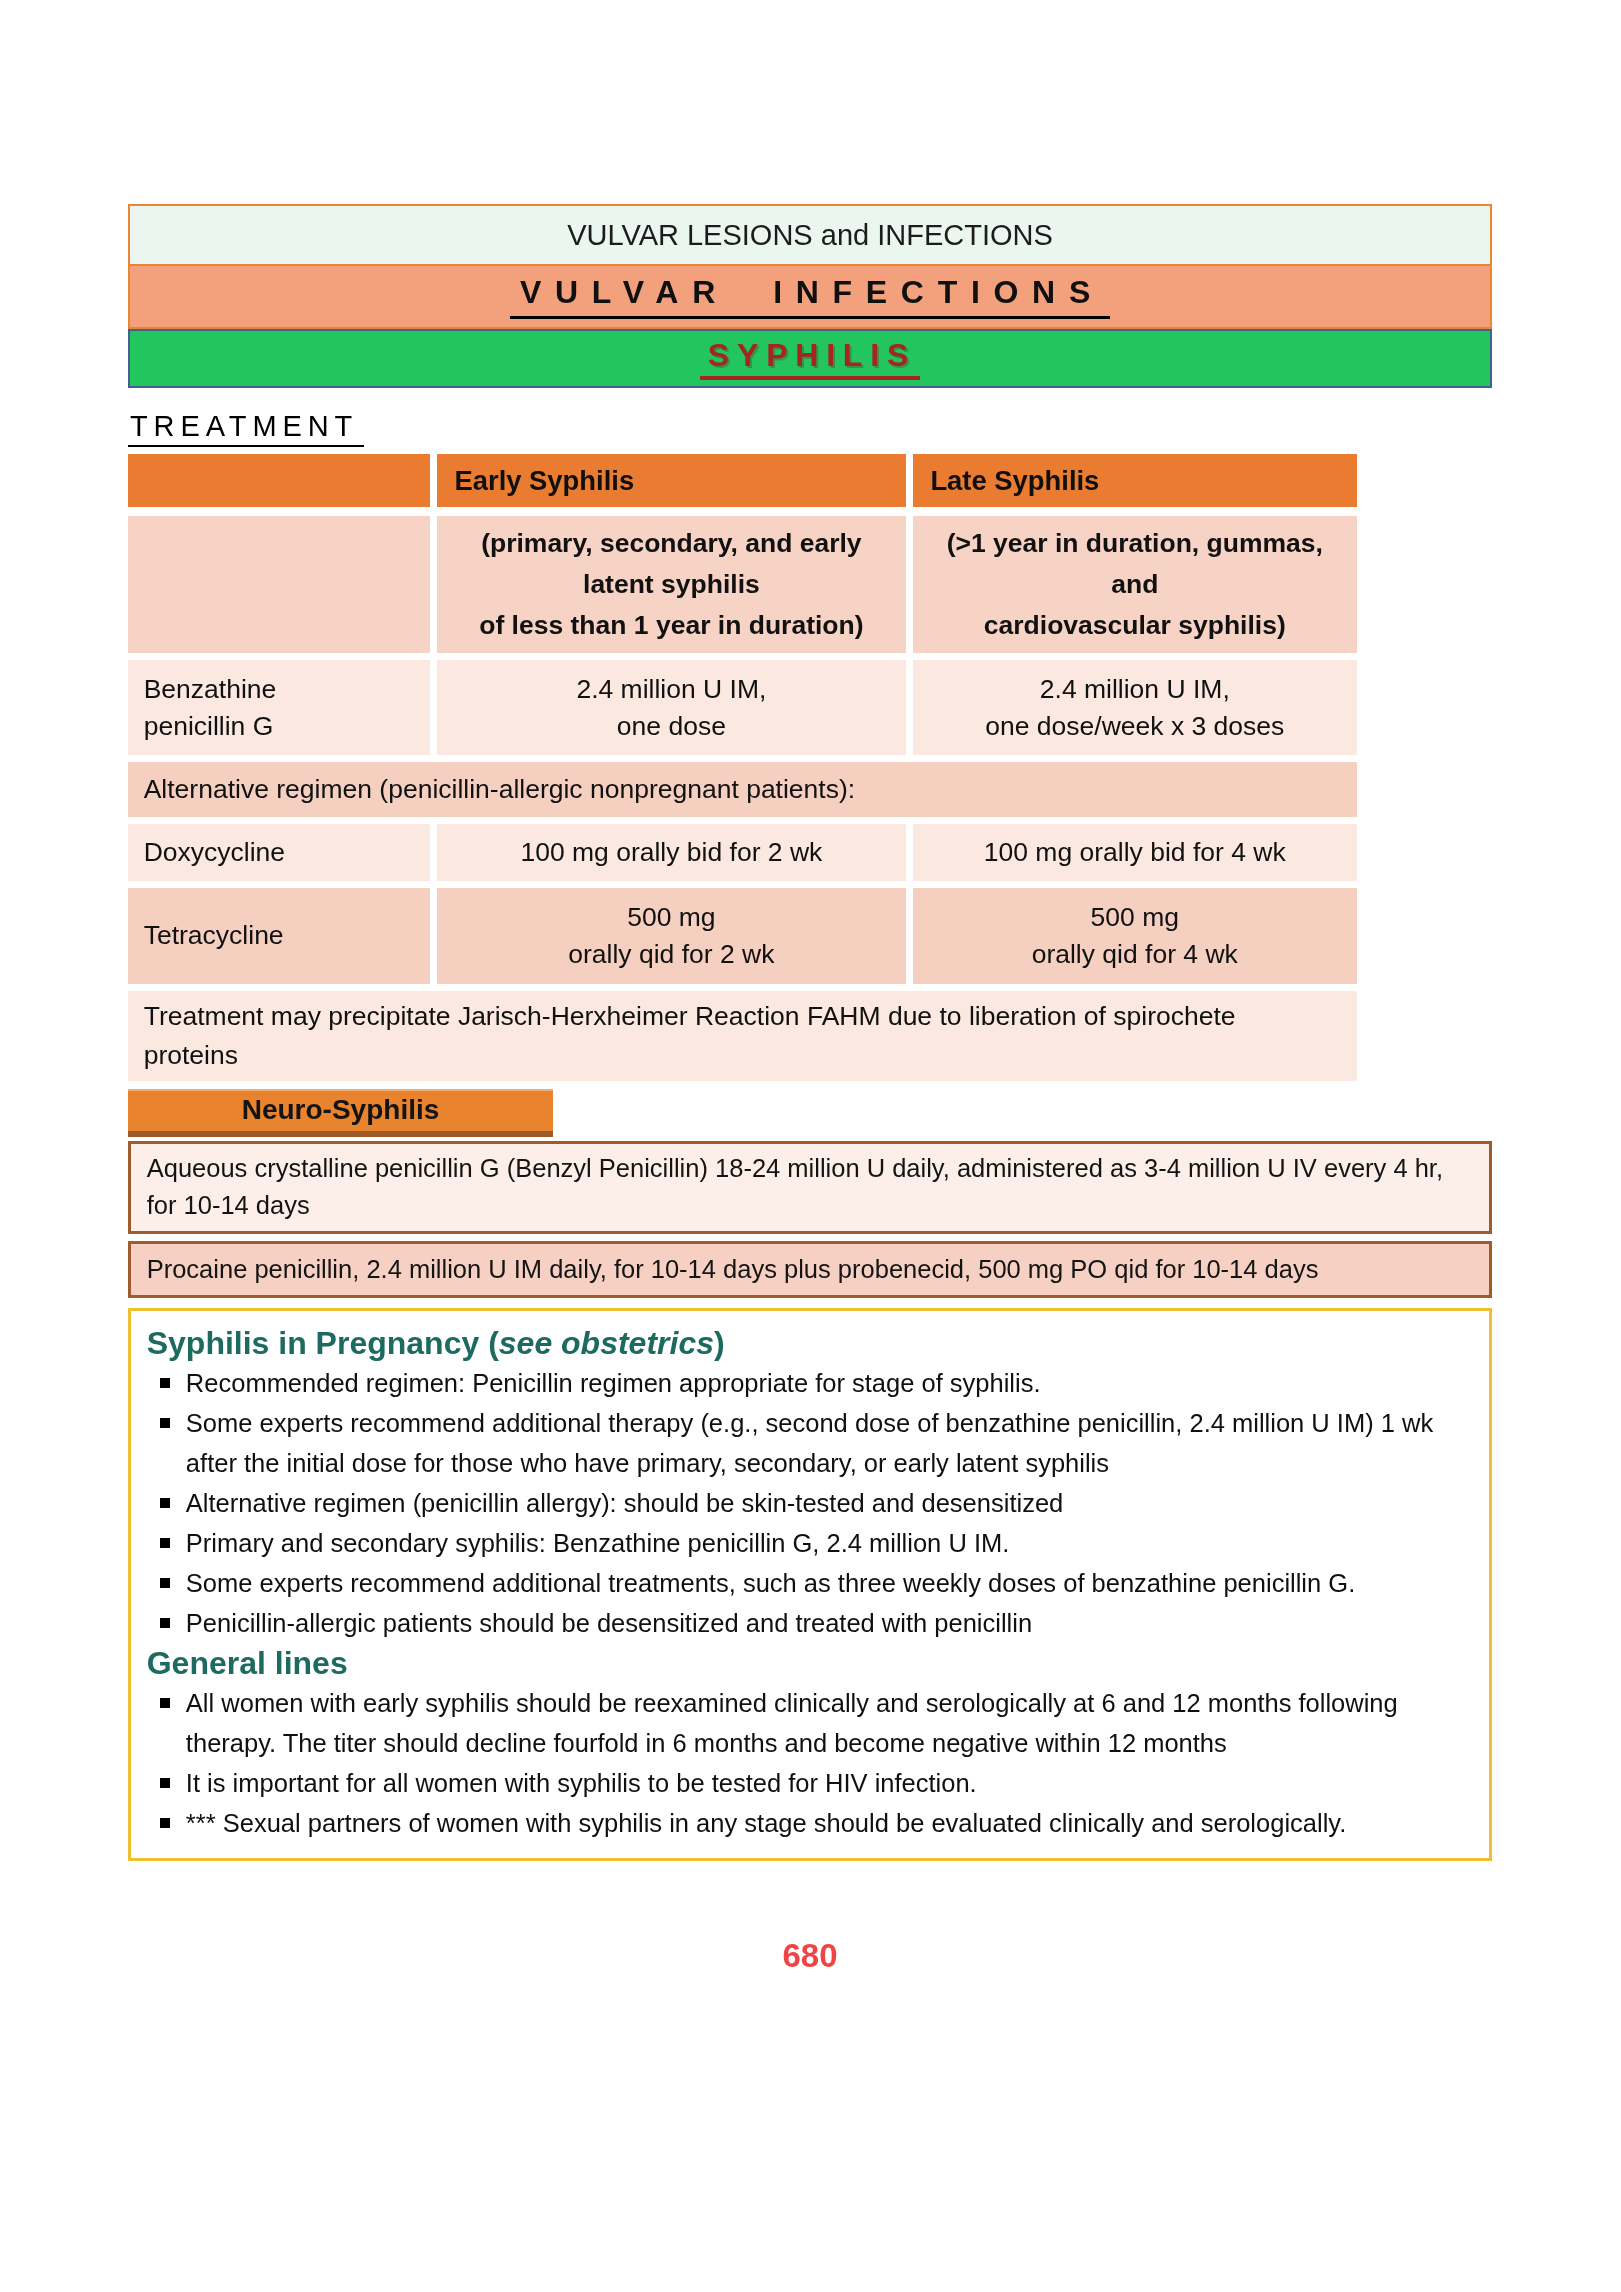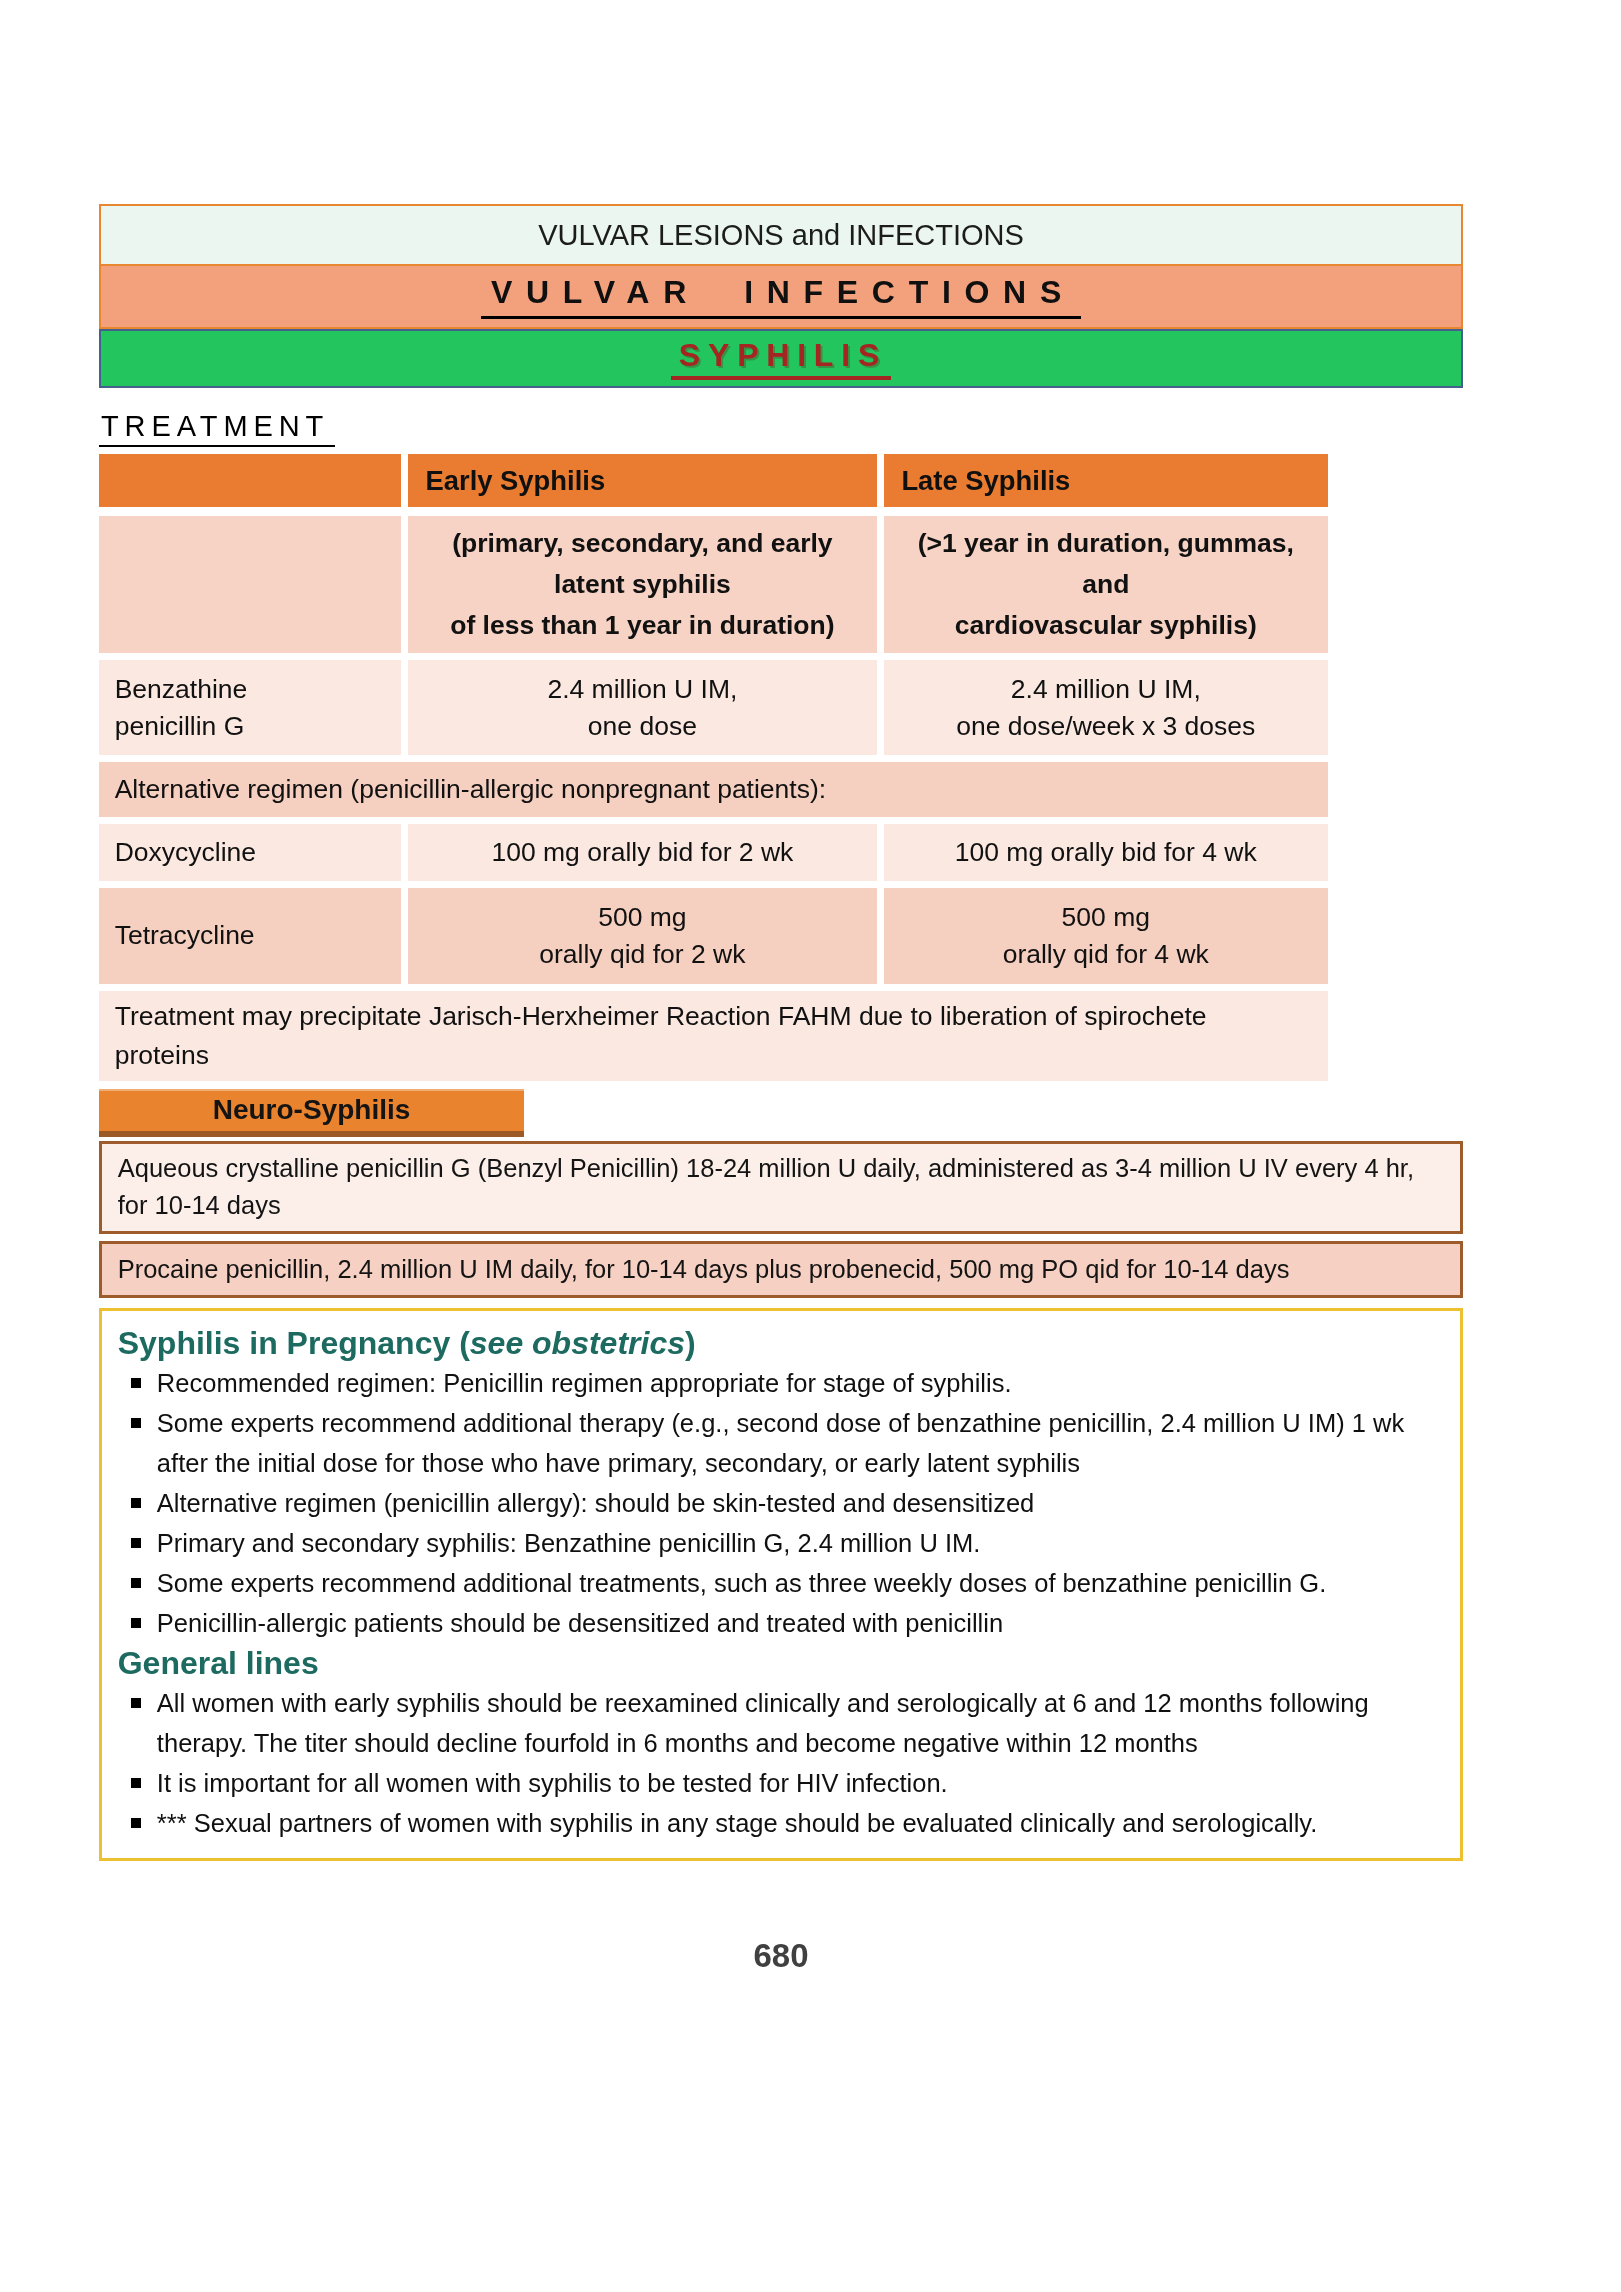--- a/index.html
+++ b/index.html
@@ -4,21 +4,21 @@
 <style>
   html,body{margin:0;padding:0;background:#ffffff;}
   .page{
     position:relative;
     width:1621px;height:2293px;
     background:#ffffff;
     font-family:"Liberation Sans", sans-serif;
     color:#111111;
     overflow:hidden;
   }
-  .content{width:1364px;margin-left:91px;padding-left:8px;}
+  .content{width:1364px;margin-left:120px;padding-left:8px;}
 
   
   .hb-top{margin-top:204px;border:2.9px solid #E8872F;}
   .band{display:flex;align-items:center;justify-content:center;}
   .band-mint{height:58px;background:#EAF6EF;border-bottom:2px solid #E8872F;font-size:29px;color:#1c1c1c;}
   .band-salmon{height:61px;background:#F2A17C;}
   .band-salmon .spaced{
     font-weight:bold;font-size:32px;color:#101010;
     letter-spacing:13.7px;word-spacing:21.6px;
     border-bottom:3.9px solid #000;padding:0 5.9px 4.9px 9.8px;
@@ -81,21 +81,21 @@
   .ybox h3 .it{font-style:italic;}
   .blist{list-style:none;margin:0;padding:0;}
   .blist li{display:flex;align-items:flex-start;margin:0;}
   .sq{
     flex:0 0 auto;width:9.8px;height:9.8px;background:#000;
     margin:15.7px 15.7px 0 13.7px;
   }
   .btxt{flex:1;font-size:25.5px;line-height:40px;color:#101010;}
 
   
-  .pageno{margin-top:76px;text-align:center;font-size:33px;font-weight:bold;color:#404040;}
+  .pageno{margin-top:76px;text-align:center;font-size:33px;font-weight:bold;color:#ef4444;}
 </style>
 </head>
 <body>
 
 <div class="page">
   <div class="content">
 
     <div class="hb-top">
       <div class="band band-mint">
         <span>VULVAR LESIONS and INFECTIONS</span>

